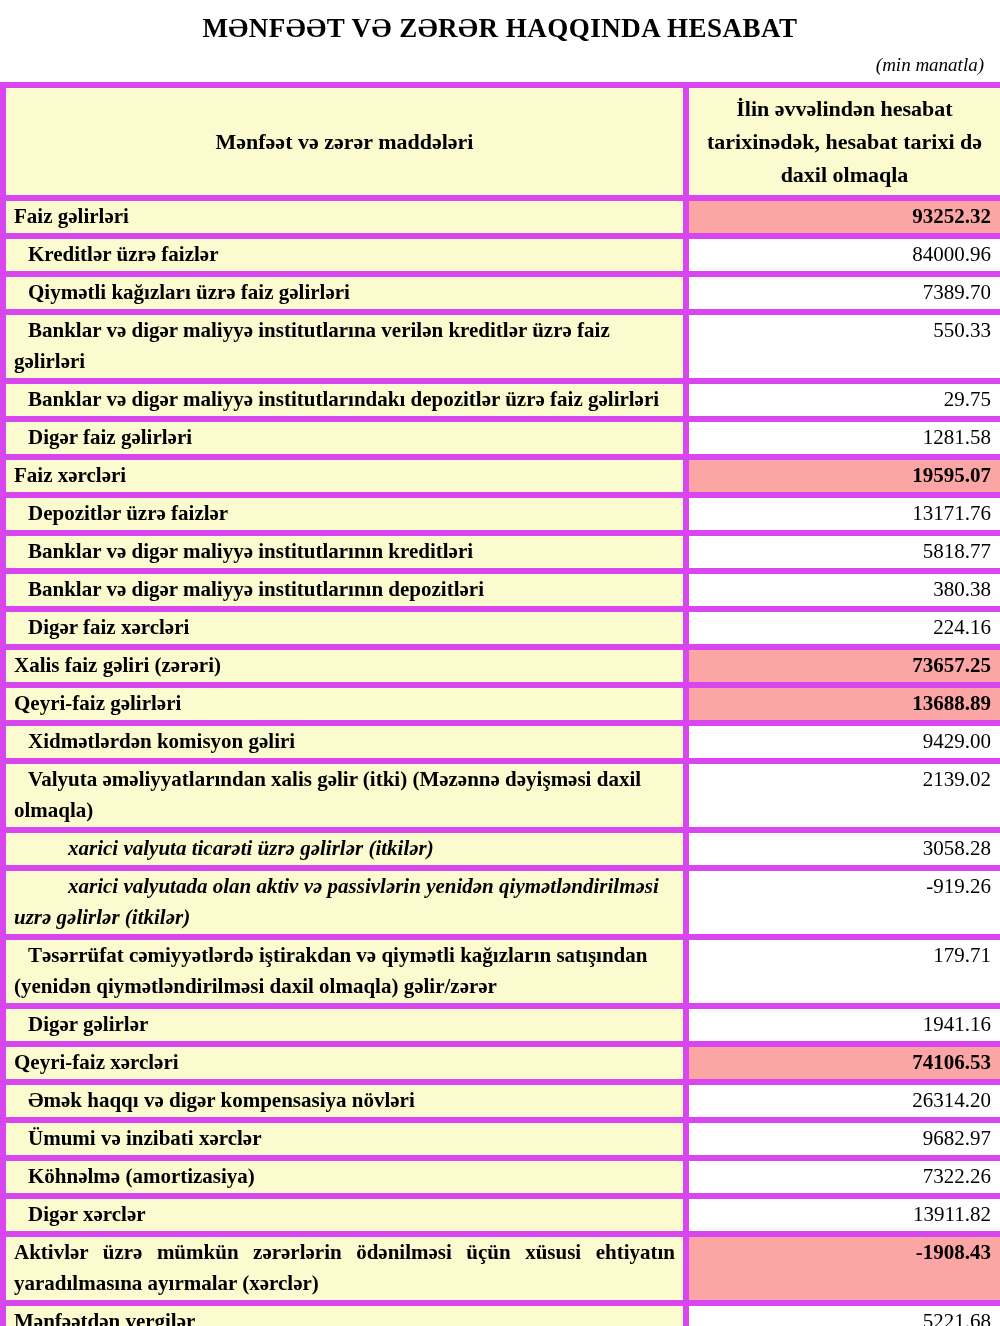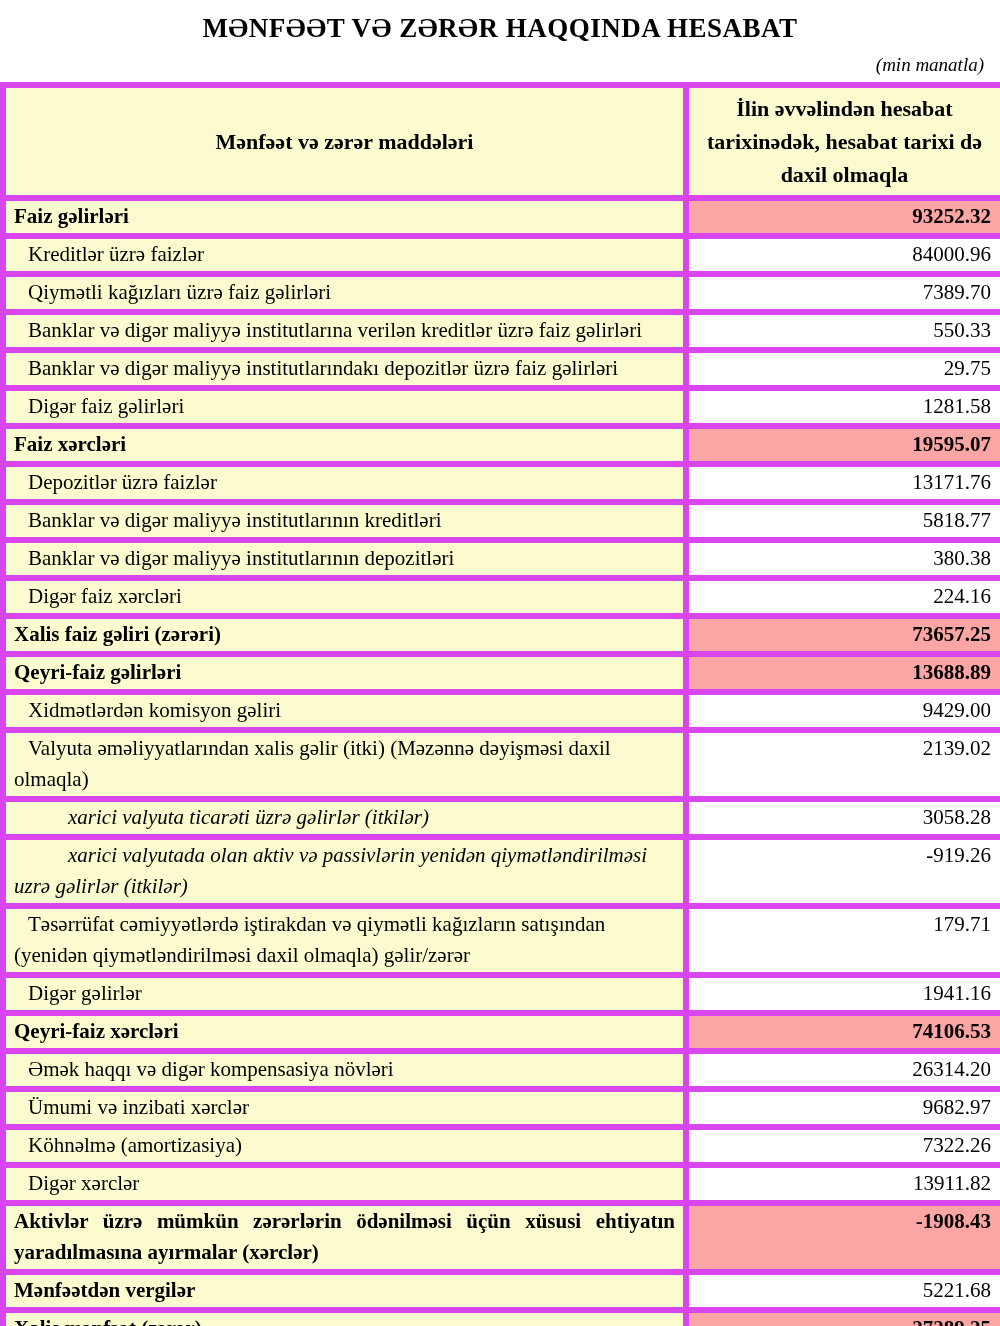--- a/index.html
+++ b/index.html
@@ -62,20 +62,21 @@
     font-size: 21px;
     line-height: 31px;
     height: 30px;
     vertical-align: top;
     padding: 0;
   }
   td.cell-label {
     background: #fbfbcf;
     padding: 0 8px 1px 8px;
     text-align: left;
+    font-weight: bold;
   }
   td.cell-value {
     background: #ffffff;
     text-align: right;
     padding: 0 9px 1px 4px;
   }
   
   tr.item td.cell-label { text-indent: 14px; }
   tr.subitem td.cell-label {
     text-indent: 54px;

